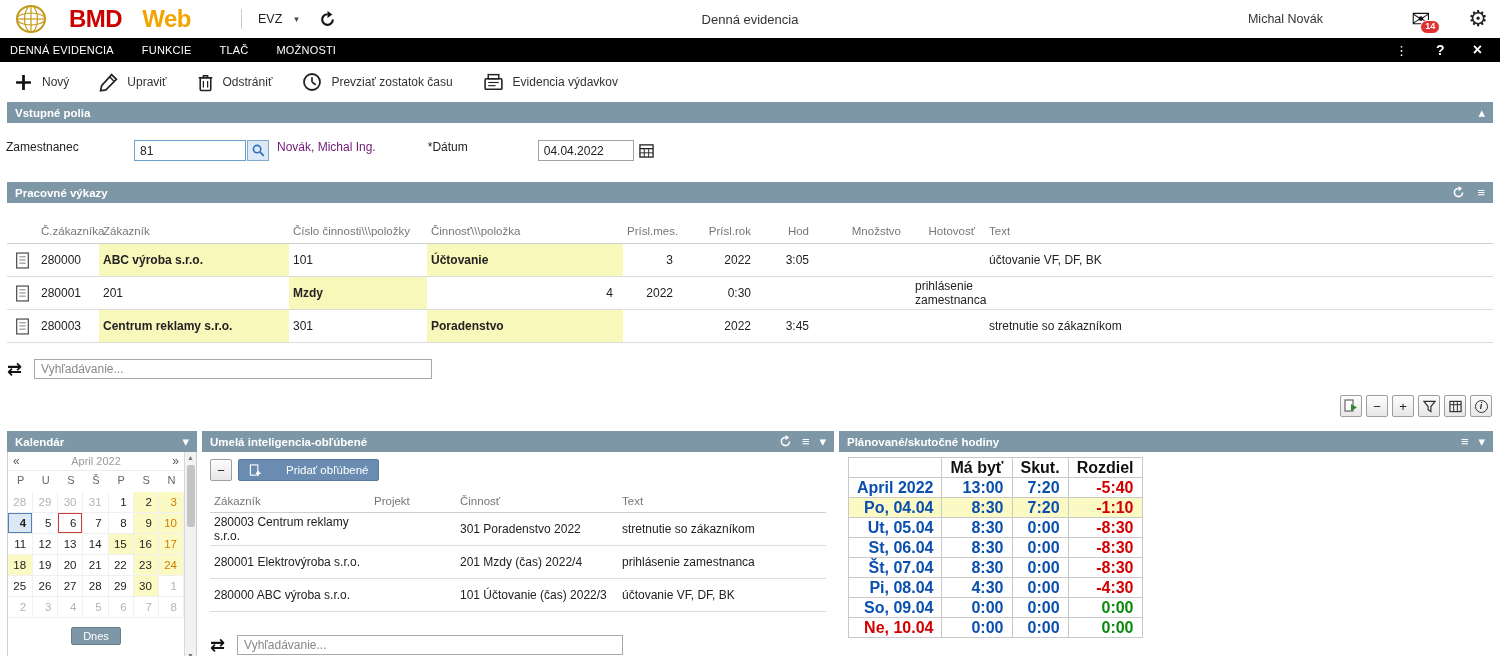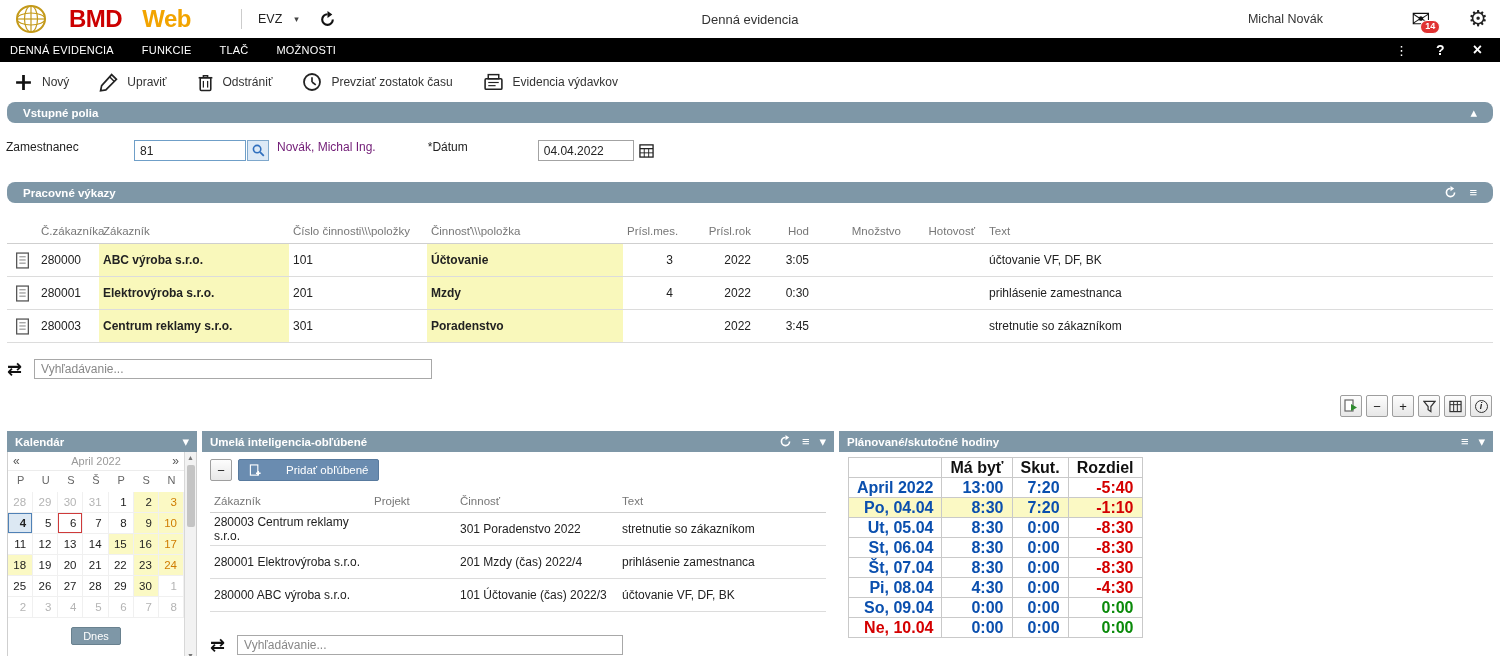--- a/index.html
+++ b/index.html
@@ -32,21 +32,21 @@
   .micon.close { font-weight:bold; font-size:16px; }
 
   
   .toolbar { height:40px; display:flex; align-items:center; gap:30px; padding:0 14px; color:#333; }
   .tool { display:flex; align-items:center; gap:9px; cursor:pointer; }
   .tool svg { display:block; }
   .tool .tlabel { font-size:12px; }
 
   
   .sec-head { height:21px; background:#7e97a7; color:#fff; font-size:11.5px; font-weight:bold;
-              display:flex; align-items:center; padding:0 16px; margin:0 7px;border-radius:8px; }
+              display:flex; align-items:center; padding:0 8px; margin:0 7px; }
   .sec-head .sh-right { margin-left:auto; display:flex; gap:12px; align-items:center; font-weight:normal; }
   .sh-ic { cursor:pointer; font-size:13px; line-height:1; display:flex; align-items:center; }
 
   
   .form-row { display:flex; padding:17px 6px 21px; }
   .lbl-emp { width:128px; }
   .inp { height:21px; border:1px solid #a3a3a3; padding:1px 5px; font-size:12px; font-family:inherit; color:#222; }
   .inp-emp { width:112px; border-color:#6f9fc8; }
   .lookup-btn { width:22px; height:21px; border:1px solid #7fa8cc; background:#dce9f6; display:flex; align-items:center; justify-content:center; cursor:pointer; margin-left:1px; }
   .emp-name { color:#701a75; margin-left:8px; }
@@ -301,21 +301,20 @@
     <div class="wl-row">
       <div class="c-icon">
           <svg width="15" height="17" viewBox="0 0 14 16">
             <rect x="1.5" y="1" width="11" height="14" fill="#fff" stroke="#555" stroke-width="1.2"></rect>
             <line x1="4" y1="4.5" x2="10" y2="4.5" stroke="#888" stroke-width="1"></line>
             <line x1="4" y1="7.5" x2="10" y2="7.5" stroke="#888" stroke-width="1"></line>
             <line x1="4" y1="10.5" x2="10" y2="10.5" stroke="#888" stroke-width="1"></line>
           </svg>
         </div>
       <div>280001</div>
-      <div class="hl">Elektrovýroba s.r.o.</div>
       <div>201</div>
       <div class="hl">Mzdy</div>
       <div class="num">4</div>
       <div class="num">2022</div>
       <div class="num">0:30</div>
       <div class="num"></div>
       <div class="num"></div>
       <div>prihlásenie zamestnanca</div>
     </div>
 

